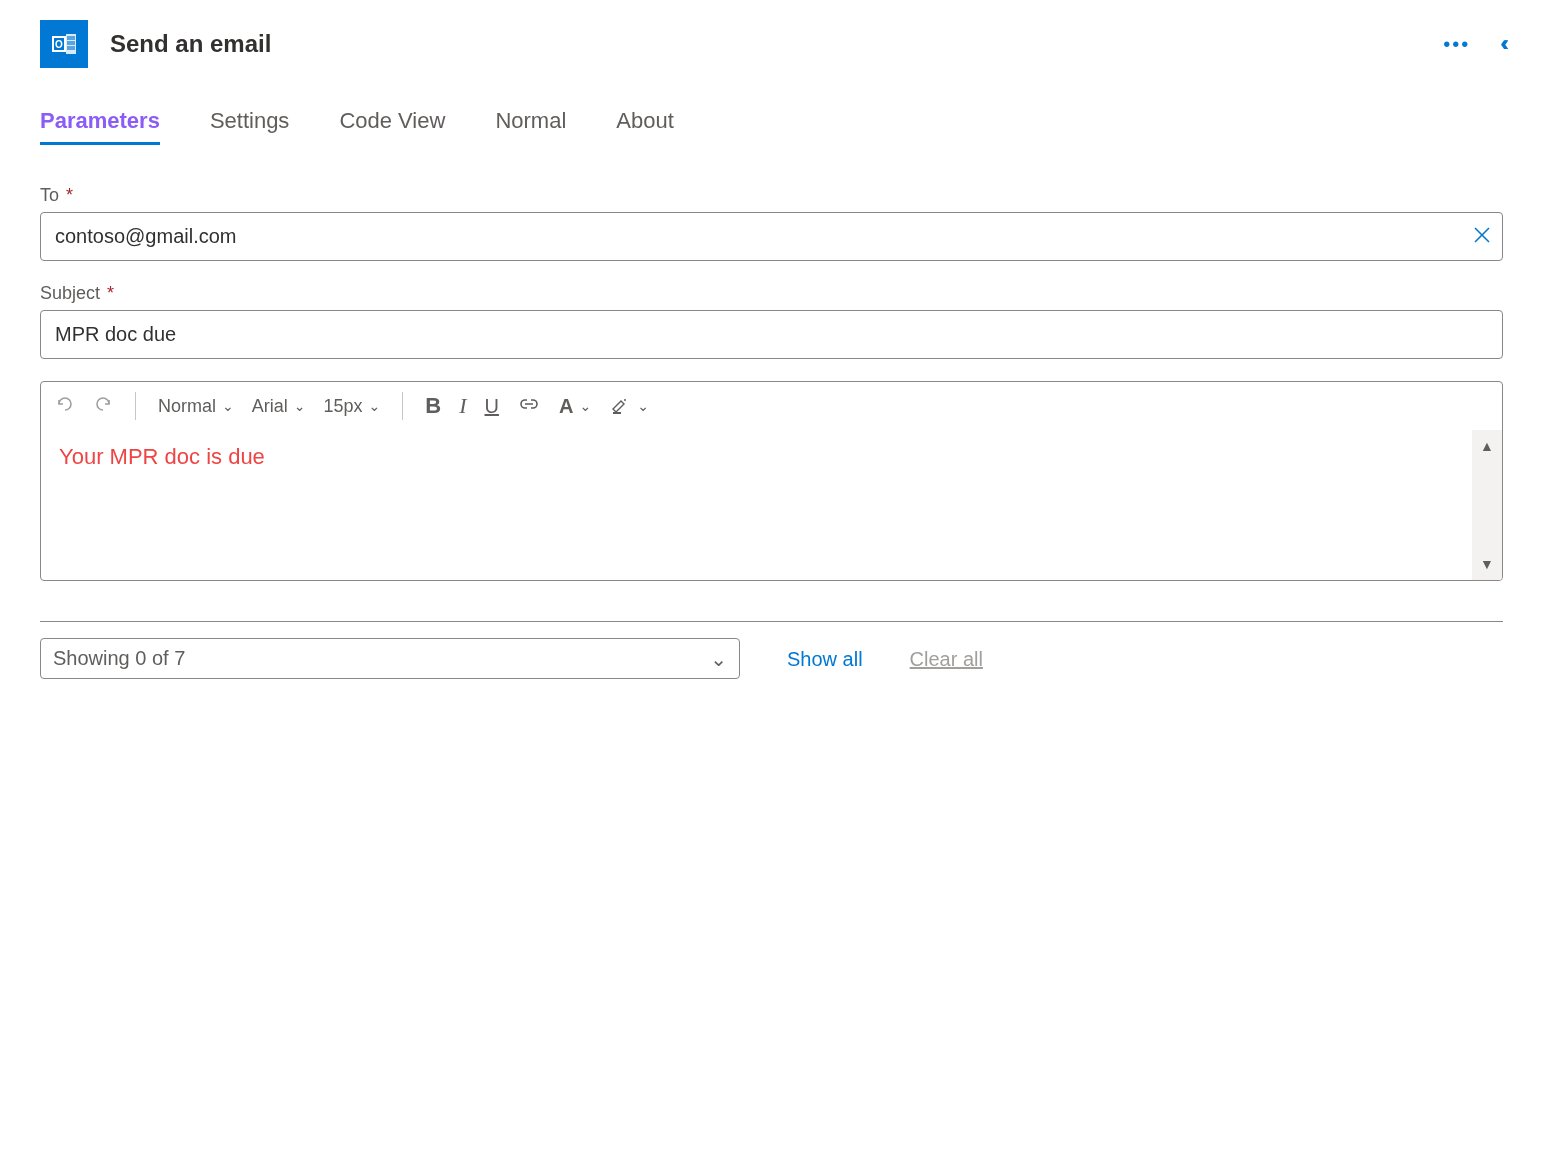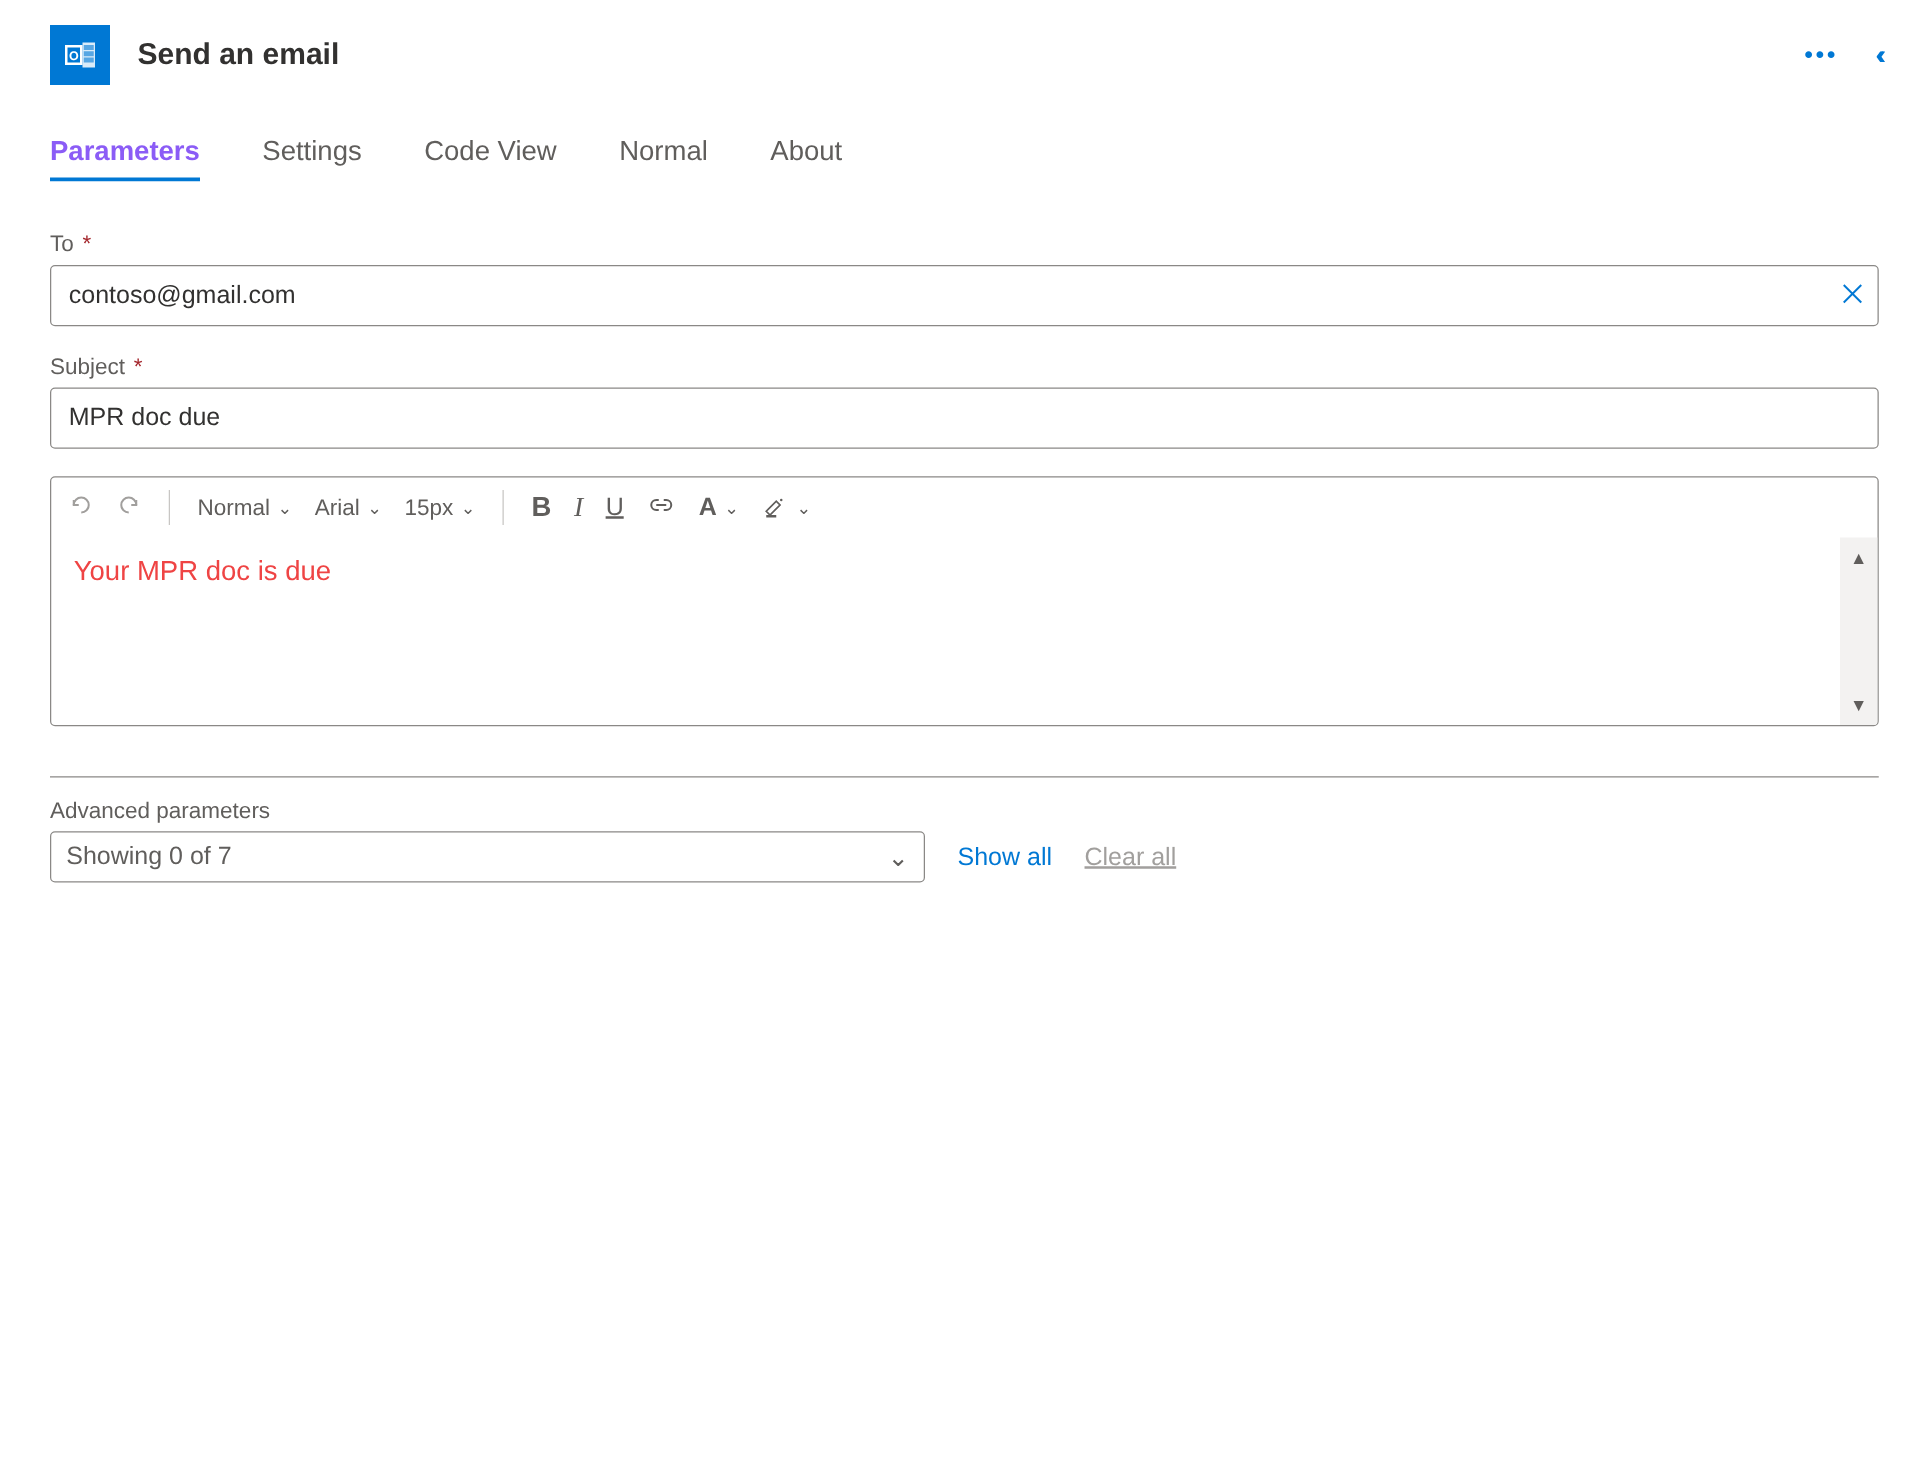--- a/index.html
+++ b/index.html
@@ -181,20 +181,21 @@
     position: absolute;
     right: 12px;
     top: 50%;
     transform: translateY(-50%);
     color: #605e5c;
   }
   .link-btn {
     font-size: 20px;
     cursor: pointer;
     padding-bottom: 8px;
+    margin-left: 21px;
   }
   .link-primary { color: #0078d4; }
   .link-muted { color: #a19f9d; text-decoration: underline; }
 </style>
 </head>
 <body>
 
 <div class="header">
   <div class="header-left">
     <div class="app-icon">
@@ -317,21 +318,20 @@
         <span class="scroll-arrow">▼</span>
       </div>
     </div>
   </div>
 </div>
 
 <hr class="divider">
 
 <div class="adv-row">
   <div class="adv-left">
-    <label class="adv-label">Advanced parameters</label>
     <div class="adv-select">
       <span>Showing 0 of 7</span>
       <span class="chev-down">⌄</span>
     </div>
   </div>
   <span class="link-btn link-primary">Show all</span>
   <span class="link-btn link-muted">Clear all</span>
 </div>
 
 </body></html>

